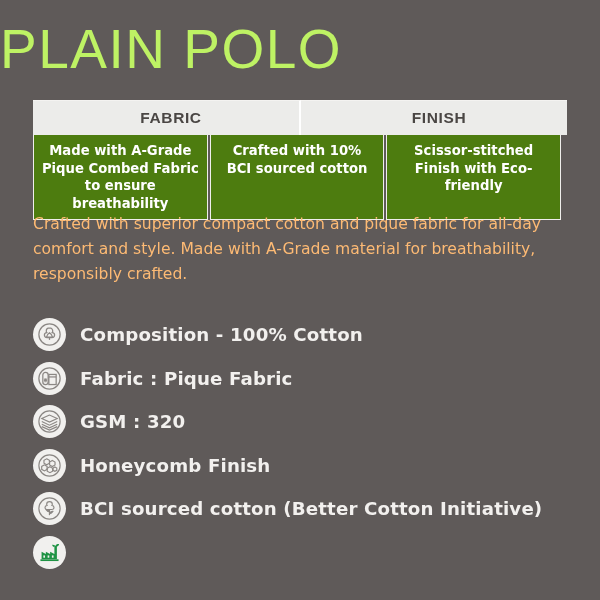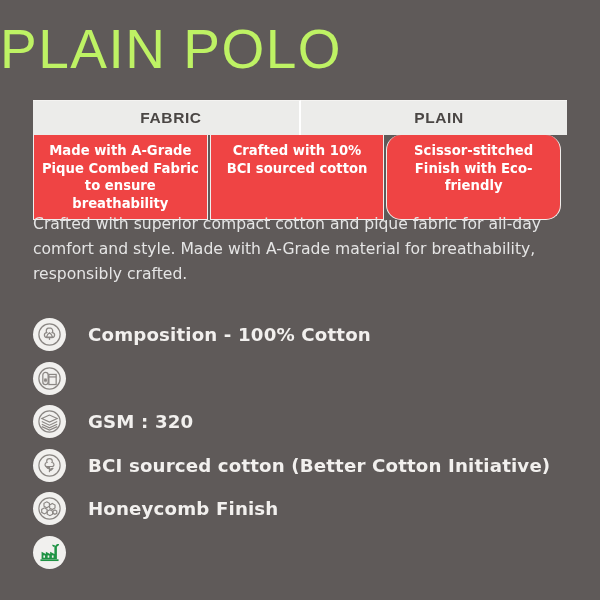--- a/index.html
+++ b/index.html
@@ -62,43 +62,43 @@
     text-align: center;
     padding: 8px 2px 8px 12px;
     box-sizing: border-box;
     border-right: 2px solid #ffffff;
     border-top: 1px solid #f4f3f1;
   }
   .spec-head-cell:last-child { border-right: none; }
 
   .spec-body-cell {
     flex: 1 1 0;
-    background: #ef4444;
+    background: #4d7c0f;
     color: #ffffff;
     font-family: "DejaVu Sans", "Liberation Sans", sans-serif;
     font-weight: 700;
     font-size: 13.2px;
     line-height: 17.5px;
     text-align: center;
     padding: 7px 4px 7px 4px;
     box-sizing: border-box;
     border: 1.6px solid #efeeec;
     border-top: none;
     margin-right: 2px;
     white-space: pre-line;
   }
-  .spec-body-cell:last-child { margin-right: 6px; border-radius: 15px; }
+  .spec-body-cell:last-child { margin-right: 6px; }
 
   
   .description {
     position: absolute;
     left: 33px;
     top: 212px;
     width: 540px;
-    color: #e5e5e5;
+    color: #fdba74;
     font-family: "DejaVu Sans", "Liberation Sans", sans-serif;
     font-weight: 400;
     font-size: 15.6px;
     line-height: 25px;
   }
 
   
   .features {
     position: absolute;
     left: 33px;
@@ -117,40 +117,40 @@
     min-width: 33px;
     border-radius: 50%;
     background: #f1f0ee;
     display: flex;
     align-items: center;
     justify-content: center;
     box-sizing: border-box;
   }
   .feature-icon svg { display: block; }
   .feature-label {
-    margin-left: 22px;
+    margin-left: 14px;
     color: #f2f0ee;
     font-family: "DejaVu Sans", "Liberation Sans", sans-serif;
     font-weight: 700;
     font-size: 18.2px;
     letter-spacing: 0.15px;
     white-space: nowrap;
   }
 </style>
 </head>
 <body style="background: rgb(95, 90, 89);">
 
 <div class="page">
 
   <div class="title">PLAIN POLO</div>
 
   <div class="spec-table">
     <div class="spec-row">
       <div class="spec-head-cell">FABRIC</div>
-      <div class="spec-head-cell">PLAIN</div>
+      <div class="spec-head-cell">FINISH</div>
     </div>
     <div class="spec-row">
       <div class="spec-body-cell">Made with A-Grade
 Pique Combed Fabric
 to ensure breathability</div>
       <div class="spec-body-cell">Crafted with 10%
 BCI sourced cotton</div>
       <div class="spec-body-cell">Scissor-stitched
 Finish with Eco-friendly</div>
     </div>
@@ -176,60 +176,61 @@
       <span class="feature-icon">
         <svg width="25" height="25" viewBox="0 0 24 24" fill="none" stroke="#8b8784" stroke-width="1.2">
           <circle cx="12" cy="12" r="10.2"></circle>
           <rect x="5.6" y="6.2" width="5.1" height="11.6" rx="2.5"></rect>
           <circle cx="8.15" cy="13.6" r="2.2" fill="#bdb9b6" stroke="none"></circle>
           <circle cx="8.15" cy="13.6" r="1.3" fill="#8b8784" stroke="none"></circle>
           <rect x="11.4" y="8.1" width="7" height="9.7"></rect>
           <path d="M11.4 10.5h7"></path>
         </svg>
       </span>
+      <span class="feature-label">Fabric : Pique Fabric</span>
     </div>
 
     <div class="feature-row">
       <span class="feature-icon">
         <svg width="25" height="25" viewBox="0 0 24 24" fill="none" stroke="#8b8784" stroke-width="1.1">
           <circle cx="12" cy="12" r="10.2"></circle>
           <path d="M12 5.8 4.6 9.2 12 12.6l7.4-3.4z"></path>
           <path d="M4.6 12.1 12 15.5l7.4-3.4"></path>
           <path d="M4.6 14.6 12 18l7.4-3.4"></path>
           <path d="M4.6 16.9 12 20.2l7.4-3.3"></path>
         </svg>
       </span>
       <span class="feature-label">GSM : 320</span>
-    </div>
-
-    <div class="feature-row">
-      <span class="feature-icon">
-        <svg width="25" height="25" viewBox="0 0 24 24" fill="none" stroke="#8b8784" stroke-width="1.1">
-          <circle cx="12" cy="12" r="10.2"></circle>
-          <path d="M12 5.4c-1.7 0-2.7 1.2-2.7 2.5 0 .4.1.8.3 1.1-1 .1-1.9.8-1.9 2 0 1.2 1 2 2.1 2h4.4c1.1 0 2.1-.8 2.1-2 0-1.2-.9-1.9-1.9-2 .2-.3.3-.7.3-1.1 0-1.3-1-2.5-2.7-2.5z" fill="#f1f0ee"></path>
-          <path d="M12 12.6v5.8"></path>
-          <path d="M12 15.2c-1.5-.2-2.6-1.1-3.2-2.1 1.4-.2 2.6.6 3.2 2.1z" fill="#8b8784"></path>
-          <path d="M12 16.9c1.5-.2 2.6-1.1 3.2-2.1-1.4-.2-2.6.6-3.2 2.1z" fill="#8b8784"></path>
-        </svg>
-      </span>
-      <span class="feature-label">BCI sourced cotton (Better Cotton Initiative)</span>
     </div>
 
     <div class="feature-row">
       <span class="feature-icon">
         <svg width="25" height="25" viewBox="0 0 24 24" fill="none" stroke="#8b8784" stroke-width="1.1">
           <circle cx="12" cy="12" r="10.2"></circle>
           <path d="M9.3 5.6 11.9 7v2.8L9.3 11.3 6.7 9.8V7z"></path>
           <path d="M14.7 7.2 17.3 8.7v2.8l-2.6 1.5-2.6-1.5V8.7z"></path>
           <path d="M7.1 11.4 9.7 12.9v2.8l-2.6 1.5-2.6-1.5v-2.8z"></path>
           <path d="M12.4 13.1 15 14.6v2.8l-2.6 1.5-2.6-1.5v-2.8z"></path>
           <path d="M17.2 13.4 19 14.4v2.2l-1.8 1-1.8-1v-2.2z"></path>
         </svg>
       </span>
       <span class="feature-label">Honeycomb Finish</span>
+    </div>
+
+    <div class="feature-row">
+      <span class="feature-icon">
+        <svg width="25" height="25" viewBox="0 0 24 24" fill="none" stroke="#8b8784" stroke-width="1.1">
+          <circle cx="12" cy="12" r="10.2"></circle>
+          <path d="M12 5.4c-1.7 0-2.7 1.2-2.7 2.5 0 .4.1.8.3 1.1-1 .1-1.9.8-1.9 2 0 1.2 1 2 2.1 2h4.4c1.1 0 2.1-.8 2.1-2 0-1.2-.9-1.9-1.9-2 .2-.3.3-.7.3-1.1 0-1.3-1-2.5-2.7-2.5z" fill="#f1f0ee"></path>
+          <path d="M12 12.6v5.8"></path>
+          <path d="M12 15.2c-1.5-.2-2.6-1.1-3.2-2.1 1.4-.2 2.6.6 3.2 2.1z" fill="#8b8784"></path>
+          <path d="M12 16.9c1.5-.2 2.6-1.1 3.2-2.1-1.4-.2-2.6.6-3.2 2.1z" fill="#8b8784"></path>
+        </svg>
+      </span>
+      <span class="feature-label">BCI sourced cotton (Better Cotton Initiative)</span>
     </div>
 
     <div class="feature-row">
       <span class="feature-icon">
         <svg width="25" height="25" viewBox="0 0 24 24">
           <path d="M4.4 18.2V11.3l4.1 2.2v-2.2l4.1 2.2v-2.2l4.1 2.2V5.4h2.4v12.8z" fill="#1f9344"></path>
           <rect x="3.3" y="18.5" width="17.4" height="1.7" fill="#1f9344"></rect>
           <path d="M17.8 5.2c.9-1.1 2.2-1.5 3.4-1.3-.2 1.2-1 2.3-2.2 2.6z" fill="#1f9344"></path>
           <path d="M17.4 5.6c-.8-.9-1.9-1.2-2.9-1 .2 1 .9 1.9 1.9 2.2z" fill="#1f9344"></path>
           <rect x="6.1" y="14.8" width="1.6" height="2.2" fill="#f1f0ee"></rect>

